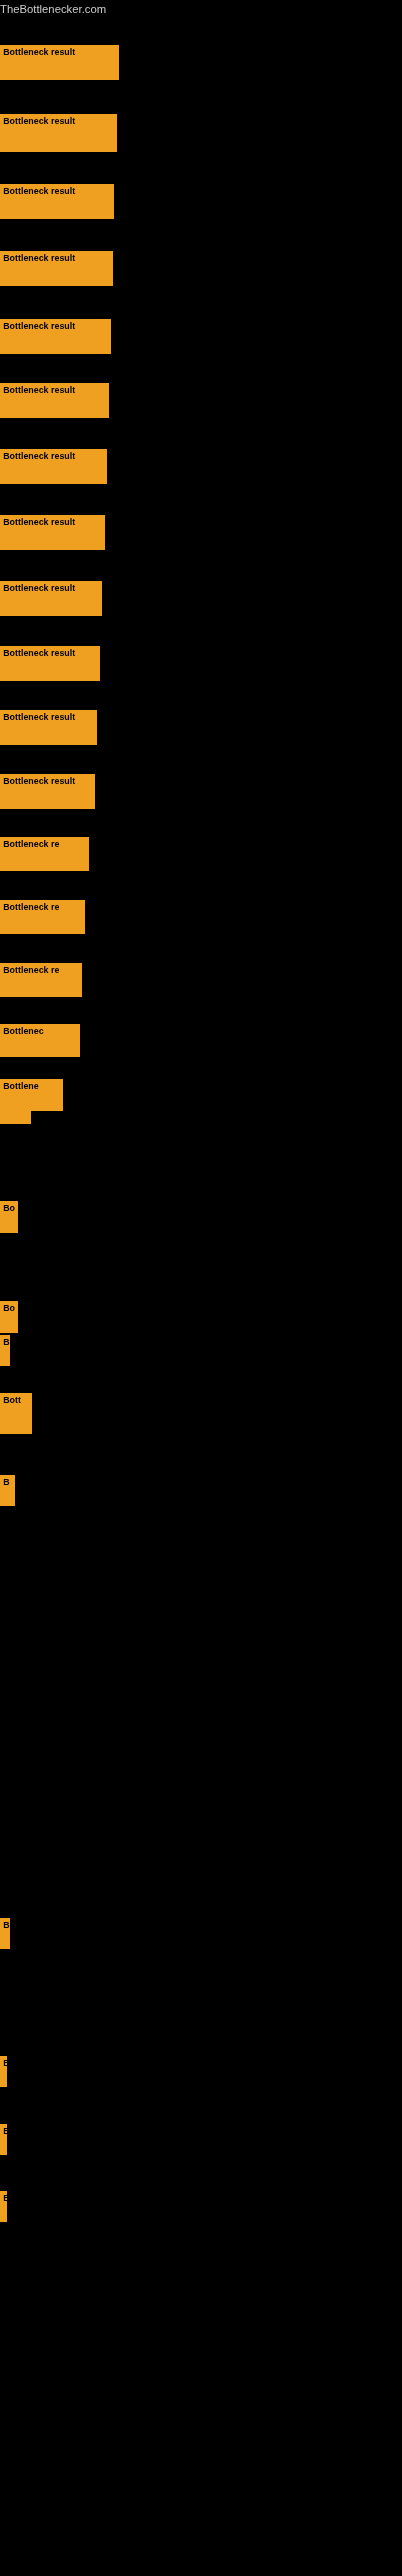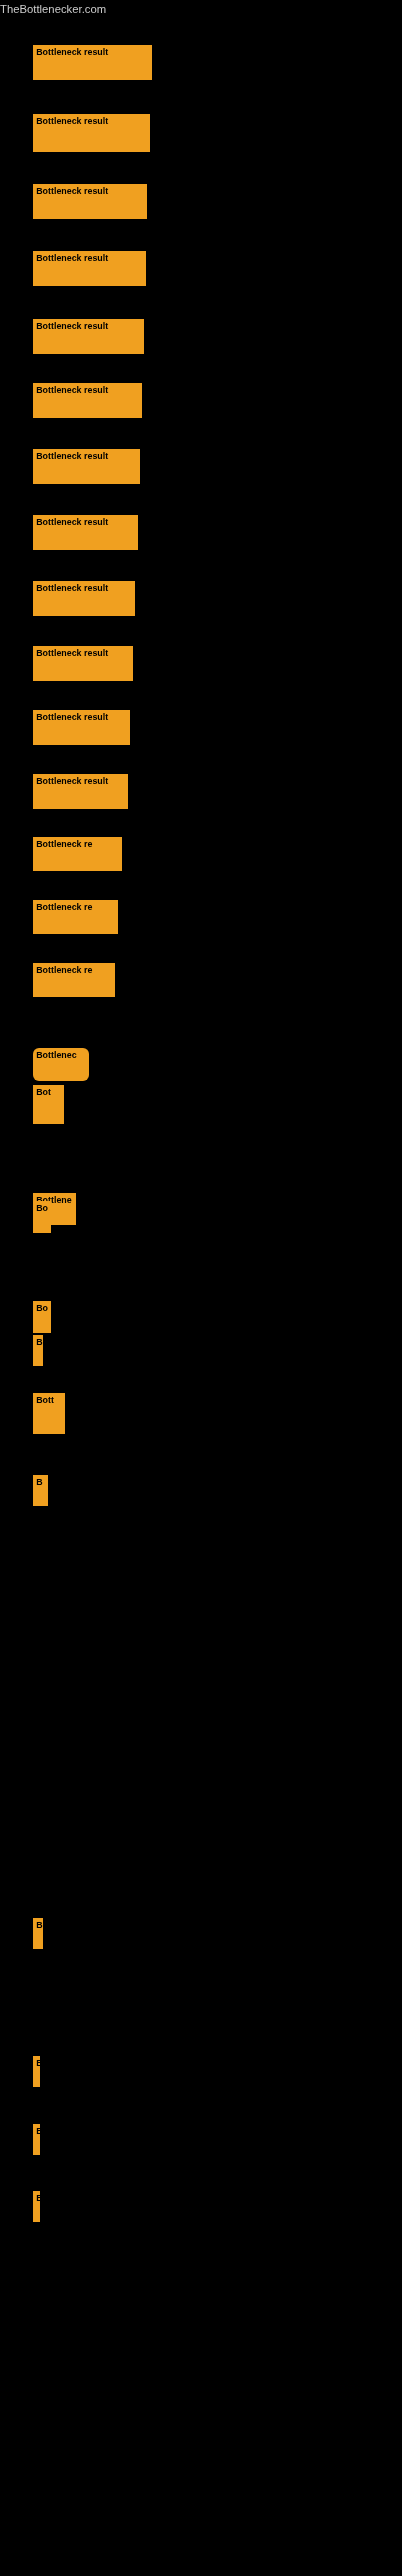--- a/index.html
+++ b/index.html
@@ -29,21 +29,20 @@
     .bottleneck-item {
       position: absolute;
       left: 0;
       background-color: #f0a020;
       color: #000000;
       font-size: 8.9px;
       font-weight: bold;
       padding: 1.6px 3.2px;
       white-space: nowrap;
       overflow: hidden;
-      margin-left: 33px;
     }
   </style>
 </head>
 <body>
 
 <span class="site-title">TheBottlenecker.com</span>
 
 <div id="items-container">
     <div class="bottleneck-item" style="top: 45px; width: 119px; height: 35px;">Bottleneck result</div>
     <div class="bottleneck-item" style="top: 114px; width: 117px; height: 38px;">Bottleneck result</div>
@@ -53,23 +52,23 @@
     <div class="bottleneck-item" style="top: 383px; width: 109px; height: 35px;">Bottleneck result</div>
     <div class="bottleneck-item" style="top: 449px; width: 107px; height: 35px;">Bottleneck result</div>
     <div class="bottleneck-item" style="top: 515px; width: 105px; height: 35px;">Bottleneck result</div>
     <div class="bottleneck-item" style="top: 581px; width: 102px; height: 35px;">Bottleneck result</div>
     <div class="bottleneck-item" style="top: 646px; width: 100px; height: 35px;">Bottleneck result</div>
     <div class="bottleneck-item" style="top: 710px; width: 97px; height: 35px;">Bottleneck result</div>
     <div class="bottleneck-item" style="top: 774px; width: 95px; height: 35px;">Bottleneck result</div>
     <div class="bottleneck-item" style="top: 837px; width: 89px; height: 34px;">Bottleneck re</div>
     <div class="bottleneck-item" style="top: 900px; width: 85px; height: 34px;">Bottleneck re</div>
     <div class="bottleneck-item" style="top: 963px; width: 82px; height: 34px;">Bottleneck re</div>
-    <div class="bottleneck-item" style="top: 1048px; width: 56px; height: 33px; border-radius: 6px;">Bottlenec</div>
+    <div class="bottleneck-item" style="top: 1024px; width: 80px; height: 33px;">Bottlenec</div>
     <div class="bottleneck-item" style="top: 1085px; width: 31px; height: 39px;">Bot</div>
-    <div class="bottleneck-item" style="top: 1193px; width: 43px; height: 32px;">Bottlene</div>
+    <div class="bottleneck-item" style="top: 1079px; width: 63px; height: 32px;">Bottlene</div>
     <div class="bottleneck-item" style="top: 1201px; width: 17.7px; height: 32px;">Bo</div>
     <div class="bottleneck-item" style="top: 1301px; width: 17.7px; height: 32px;">Bo</div>
     <div class="bottleneck-item" style="top: 1335px; width: 9.7px; height: 31px;">B</div>
     <div class="bottleneck-item" style="top: 1393px; width: 32px; height: 41px;">Bott</div>
     <div class="bottleneck-item" style="top: 1475px; width: 14.5px; height: 31px;">B</div>
     <div class="bottleneck-item" style="top: 1918px; width: 9.7px; height: 31px;">B</div>
     <div class="bottleneck-item" style="top: 2056px; width: 7.2px; height: 31px;">B</div>
     <div class="bottleneck-item" style="top: 2124px; width: 7.2px; height: 31px;">B</div>
     <div class="bottleneck-item" style="top: 2191px; width: 7.2px; height: 31px;">B</div>
   </div>

